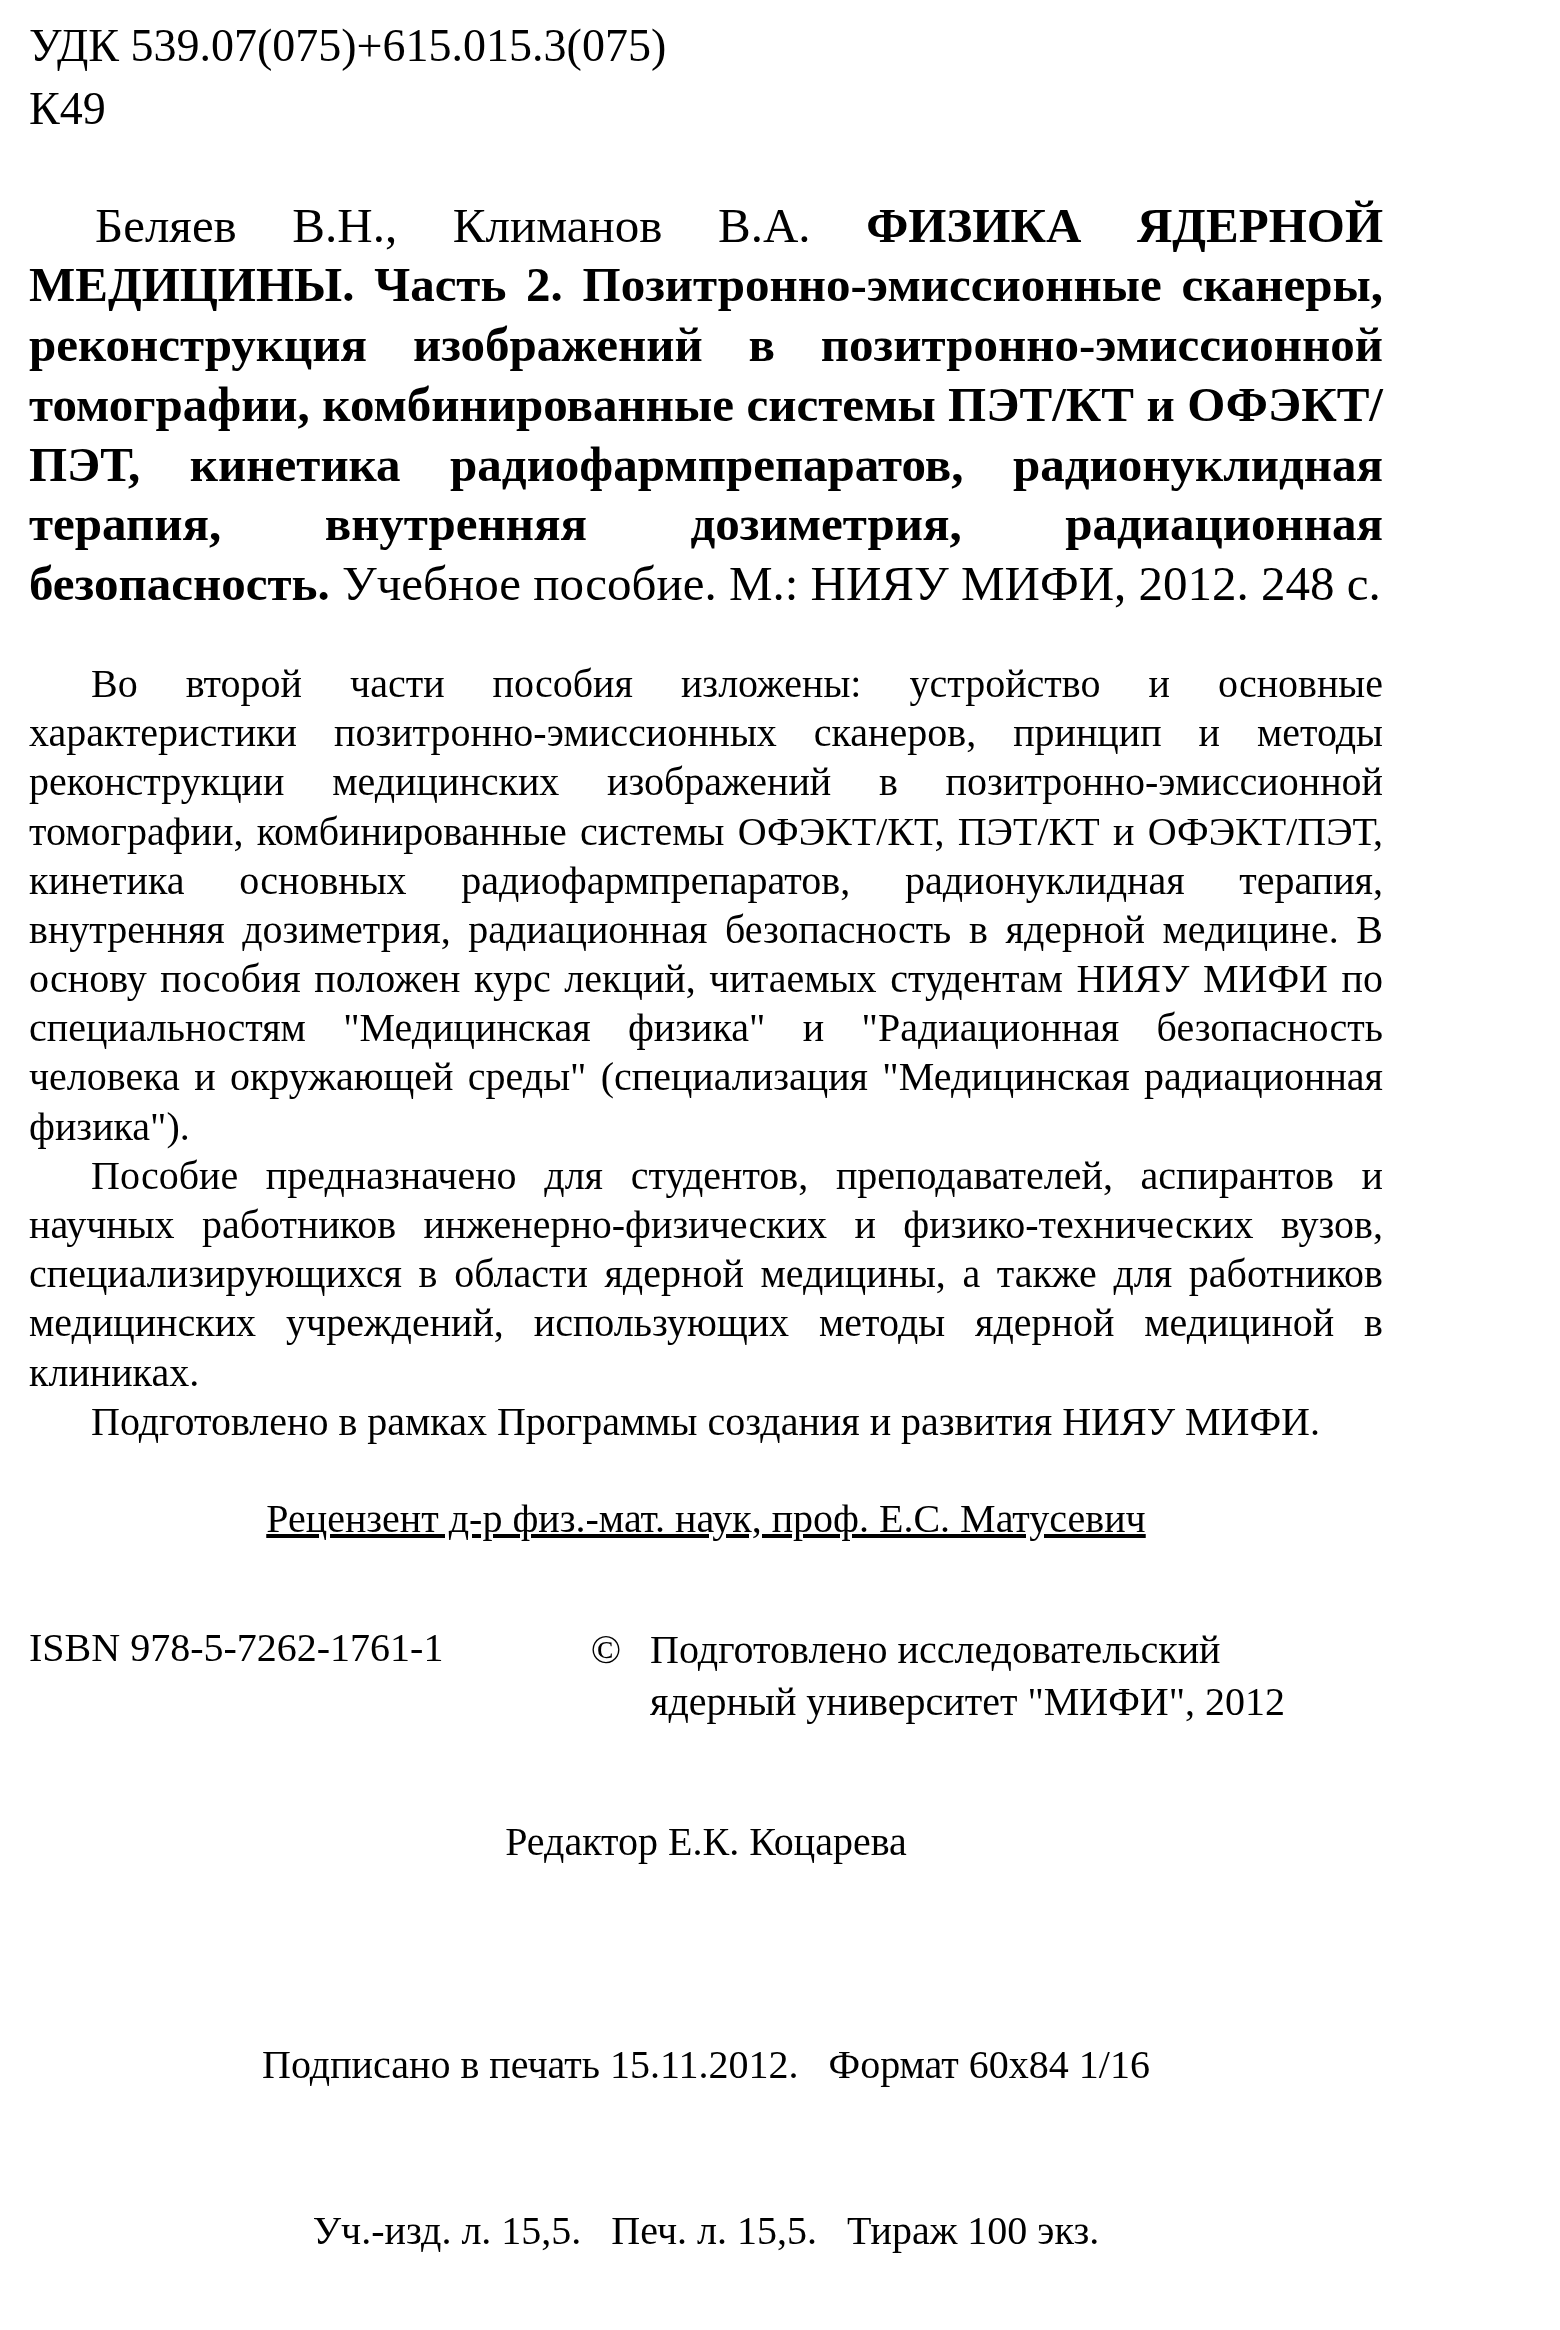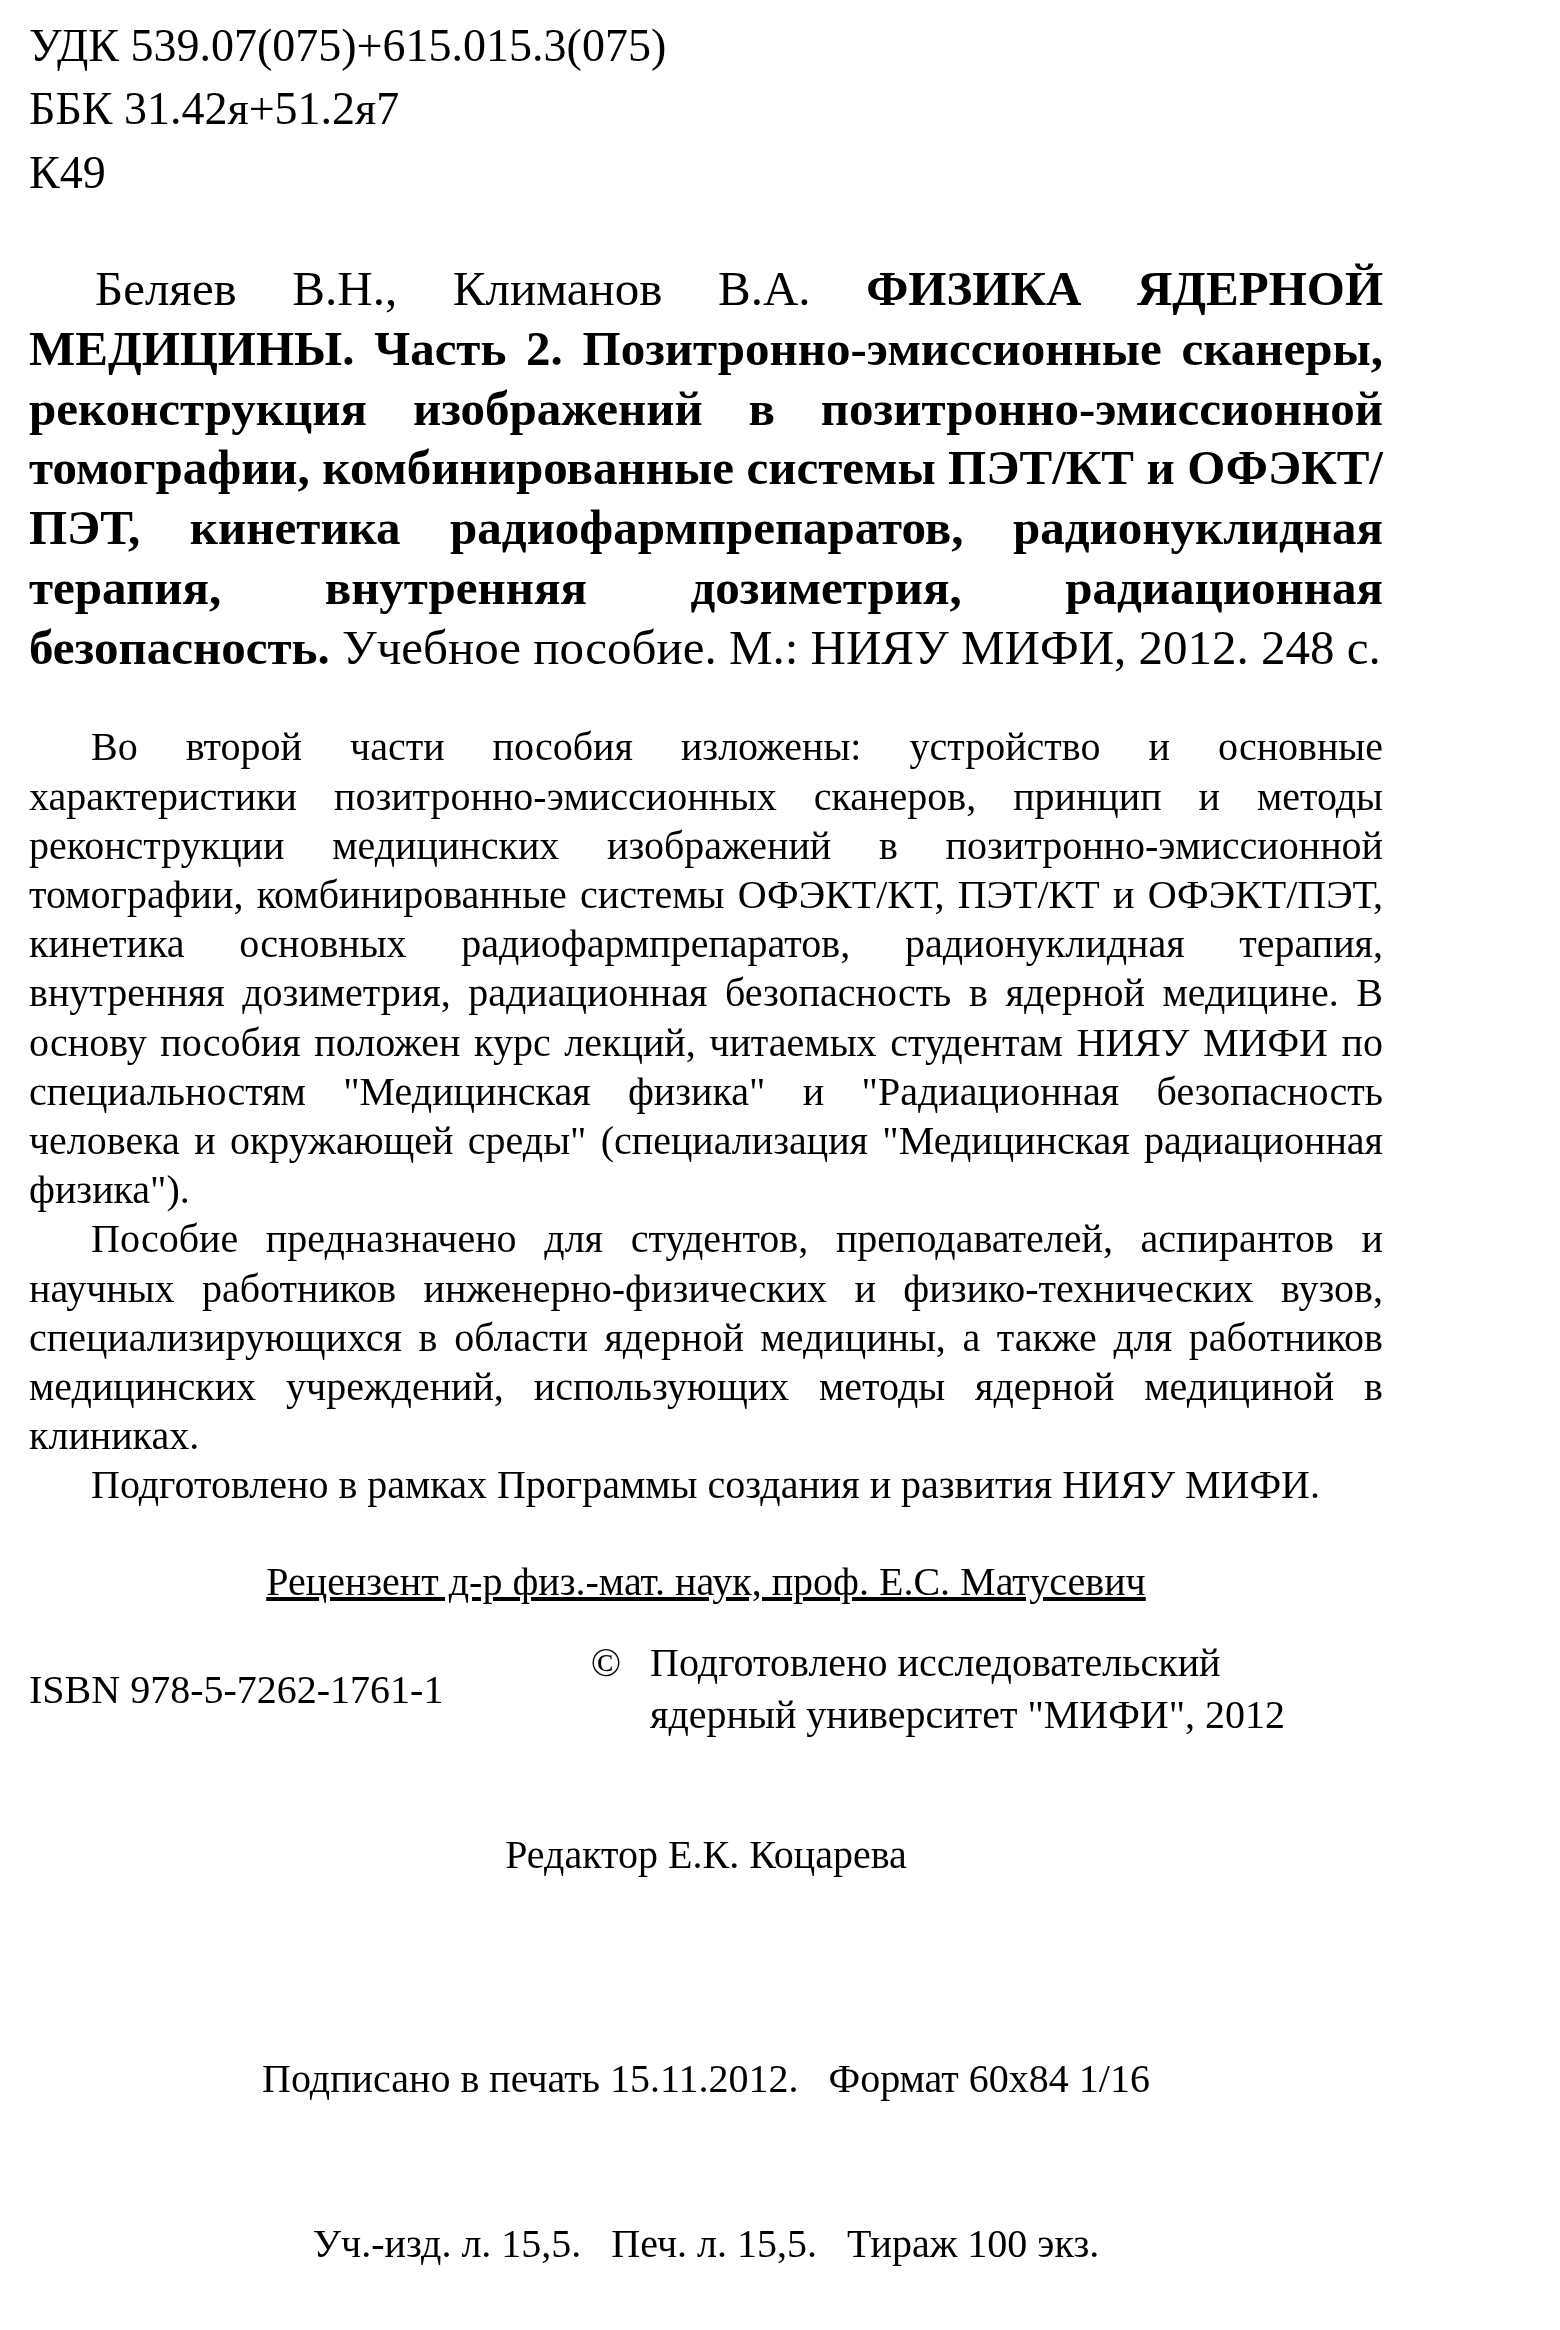--- a/index.html
+++ b/index.html
@@ -35,24 +35,24 @@
     hyphens: auto;
   }
   .annotation p { margin: 0; text-indent: 62px; }
   .reviewer {
     margin: 49px 0 0 0;
     font-size: 40px;
     text-align: center;
     text-decoration: underline;
   }
   .isbn-row {
-    margin-top: 32px;
+    margin-top: 82px;
     font-size: 40px;
     display: flex;
-    align-items: center;
+    align-items: flex-start;
   }
   .isbn { flex: none; }
   .copyright {
     margin-left: auto;
     margin-right: 98px;
     display: flex;
     gap: 29px;
     line-height: 1.3;
   }
   .copyright-text { text-align: left; }
@@ -68,21 +68,20 @@
   }
   .print-info { margin-top: 62px; white-space: pre-wrap; }
 </style>
 </head>
 <body>
 
 <div class="page">
 
   <div class="id-block">
     <div>УДК 539.07(075)+615.015.3(075)</div>
-    <div>ББК 31.42я+51.2я7</div>
     <div>К49</div>
   </div>
 
   <p class="bib"><span>Беляев В.Н., Климанов В.А. </span><span class="bold">ФИЗИКА ЯДЕРНОЙ МЕДИЦИНЫ. Часть 2. Позитронно-эмиссионные сканеры, реконструкция изображений в позитронно-эмиссионной томографии, комбинированные системы ПЭТ/КТ и ОФЭКТ/ПЭТ, кинетика радиофармпрепаратов, радионуклидная терапия, внутренняя дозиметрия, радиационная безопасность.</span><span> Учебное пособие. М.: НИЯУ МИФИ, 2012. 248 с.</span></p>
 
   <div class="annotation">
     <p>Во второй части пособия изложены: устройство и основные характеристики позитронно-эмиссионных сканеров, принцип и методы реконструкции медицинских изображений в позитронно-эмиссионной томографии, комбинированные системы ОФЭКТ/КТ, ПЭТ/КТ и ОФЭКТ/ПЭТ, кинетика основных радиофармпрепаратов, радионуклидная терапия,  внутренняя дозиметрия, радиационная безопасность в ядерной медицине. В основу пособия положен курс лекций, читаемых студентам НИЯУ МИФИ по специальностям "Медицинская физика" и "Радиационная безопасность человека и окружающей среды" (специализация "Медицинская радиационная физика").</p>
     <p>Пособие предназначено для студентов, преподавателей, аспирантов и научных работников инженерно-физических и физико-технических вузов, специализирующихся в области ядерной медицины, а также для работников медицинских учреждений, использующих методы ядерной медициной в клиниках.</p>
     <p>Подготовлено в рамках Программы создания и развития НИЯУ МИФИ.</p>
   </div>

